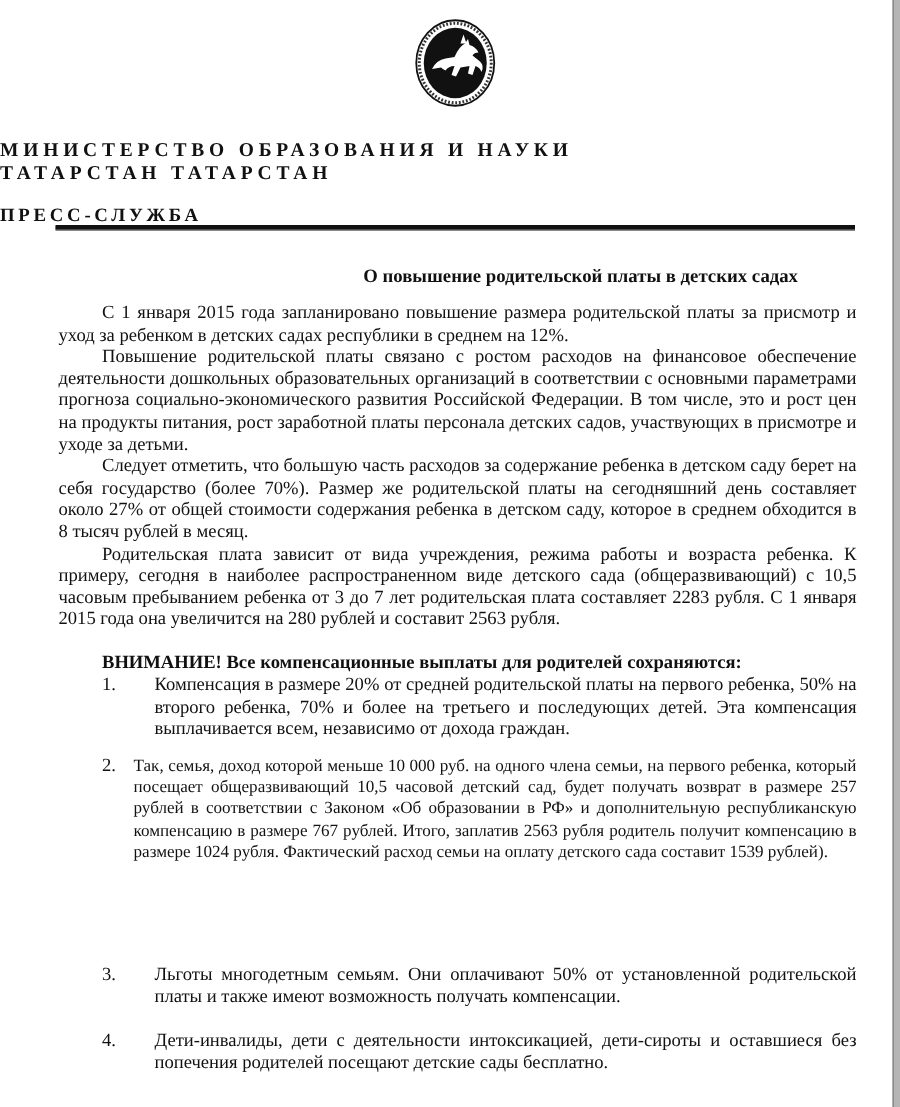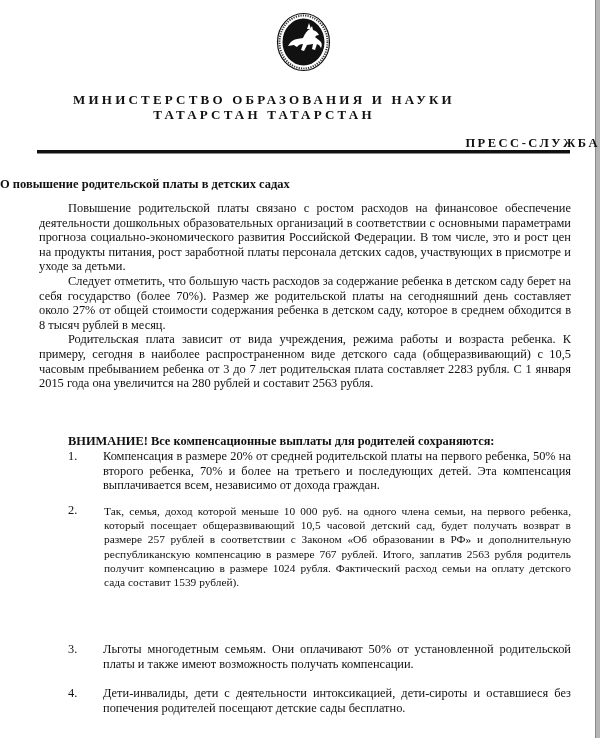--- a/index.html
+++ b/index.html
@@ -1,42 +1,42 @@
 <!DOCTYPE html>
 <html><head>
 <meta charset="utf-8">
 <style>
   html, body { margin: 0; padding: 0; background: #ffffff; }
   body { width: 600px; height: 738px; position: relative; overflow: hidden;
          font-family: "Liberation Serif", "DejaVu Serif", serif; color: #111; }
   .right-edge { position: absolute; top: 0; right: 0; width: 4px; height: 738px;
                 background: #b5b5b5; border-left: 1px solid #8a8a8a; }
   .emblem { position: absolute; left: 276px; top: 12px; width: 55px; height: 60px; }
-  .org { position: absolute; left: 0; width: 528px; text-align: center;
+  .org { position: absolute; left: 0; width: 528px; 
          font-weight: bold; font-size: 13px; letter-spacing: 3.2px; }
   .org.l1 { top: 92px; }
   .org.l2 { top: 107px; }
-  .press { position: absolute; top: 136px; left: 0; width: 600px; text-align: right;
+  .press { position: absolute; top: 136px; left: 0; width: 600px; text-align: left;
            font-weight: bold; font-size: 12.5px; letter-spacing: 2.5px; }
   .rule { position: absolute; left: 37px; top: 150px; width: 533px; height: 3px;
           background: #111; box-shadow: 0 1px 0 #888; }
-  .title { position: absolute; top: 177px; left: 0; width: 532px; text-align: left;
+  .title { position: absolute; top: 177px; left: 0; width: 532px; text-align: right;
            font-weight: bold; font-size: 12.5px; }
   .body-text { position: absolute; left: 39px; top: 201px; width: 532px;
                font-size: 12.4px; line-height: 14.6px; text-align: justify; }
   .body-text p { margin: 0; text-indent: 29px; }
   .attention { position: absolute; left: 68px; top: 434px; font-weight: bold; font-size: 12.4px; font-family: Liberation Serif, serif; }
   .list { position: absolute; left: 68px; width: 503px; font-size: 12.4px; line-height: 14.6px; }
   .list .num { position: absolute; left: 0; top: 0; }
   .list .txt { margin-left: 35px; text-align: justify; }
   .item1 { top: 449px; }
   .item2 { top: 503px; }
   .item3 { top: 642px; }
   .item4 { top: 686px; }
-  .example { margin-left: 36px; margin-top: 1px; font-size: 11.4px; line-height: 14.2px;
+  .example { margin-left: 21px; margin-top: 1px; font-size: 11.4px; line-height: 14.2px;
              text-align: justify; }
 </style>
 </head>
 <body>
 
 <div class="right-edge"></div>
 
 <svg class="emblem" viewBox="0 0 55 60">
   <ellipse cx="27.5" cy="30" rx="26" ry="28.5" fill="#fff" stroke="#111" stroke-width="1.2"></ellipse>
   <ellipse cx="27.5" cy="30" rx="24" ry="26.5" fill="none" stroke="#333" stroke-width="2" stroke-dasharray="1.2 1.2"></ellipse>
@@ -46,20 +46,21 @@
 </svg>
 
 <div class="org l1">МИНИСТЕРСТВО ОБРАЗОВАНИЯ И НАУКИ</div>
 <div class="org l2">ТАТАРСТАН ТАТАРСТАН</div>
 <div class="press">ПРЕСС-СЛУЖБА</div>
 <div class="rule"></div>
 
 <div class="title">О повышение родительской платы в детских садах</div>
 
 <div class="body-text">
+  <p>С 1 января 2015 года запланировано повышение размера родительской платы за присмотр и уход за ребенком в детских садах республики в среднем на 12%.</p>
   <p>Повышение родительской платы связано с ростом расходов на финансовое обеспечение деятельности дошкольных образовательных организаций в соответствии с основными параметрами прогноза социально-экономического развития Российской Федерации. В том числе, это и рост цен на продукты питания, рост заработной платы персонала детских садов, участвующих в присмотре и уходе за детьми.</p>
   <p>Следует отметить, что большую часть расходов за содержание ребенка в детском саду берет на себя государство (более 70%). Размер же родительской платы на сегодняшний день составляет около 27% от общей стоимости содержания ребенка в детском саду, которое в среднем обходится в 8 тысяч рублей в месяц.</p>
   <p>Родительская плата зависит от вида учреждения, режима работы и возраста ребенка. К примеру, сегодня в наиболее распространенном виде детского сада (общеразвивающий) с 10,5 часовым пребыванием ребенка от 3 до 7 лет родительская плата составляет 2283 рубля. С 1 января 2015 года она увеличится на 280 рублей  и составит 2563 рубля.</p>
 </div>
 
 <div class="attention">ВНИМАНИЕ! Все компенсационные выплаты для родителей сохраняются:</div>
 
 <div class="list item1">
   <span class="num">1.</span>
   <div class="txt">Компенсация в размере 20% от средней родительской платы на первого ребенка, 50% на второго ребенка, 70% и более на третьего и последующих детей. Эта компенсация выплачивается всем, независимо от дохода граждан.</div>

